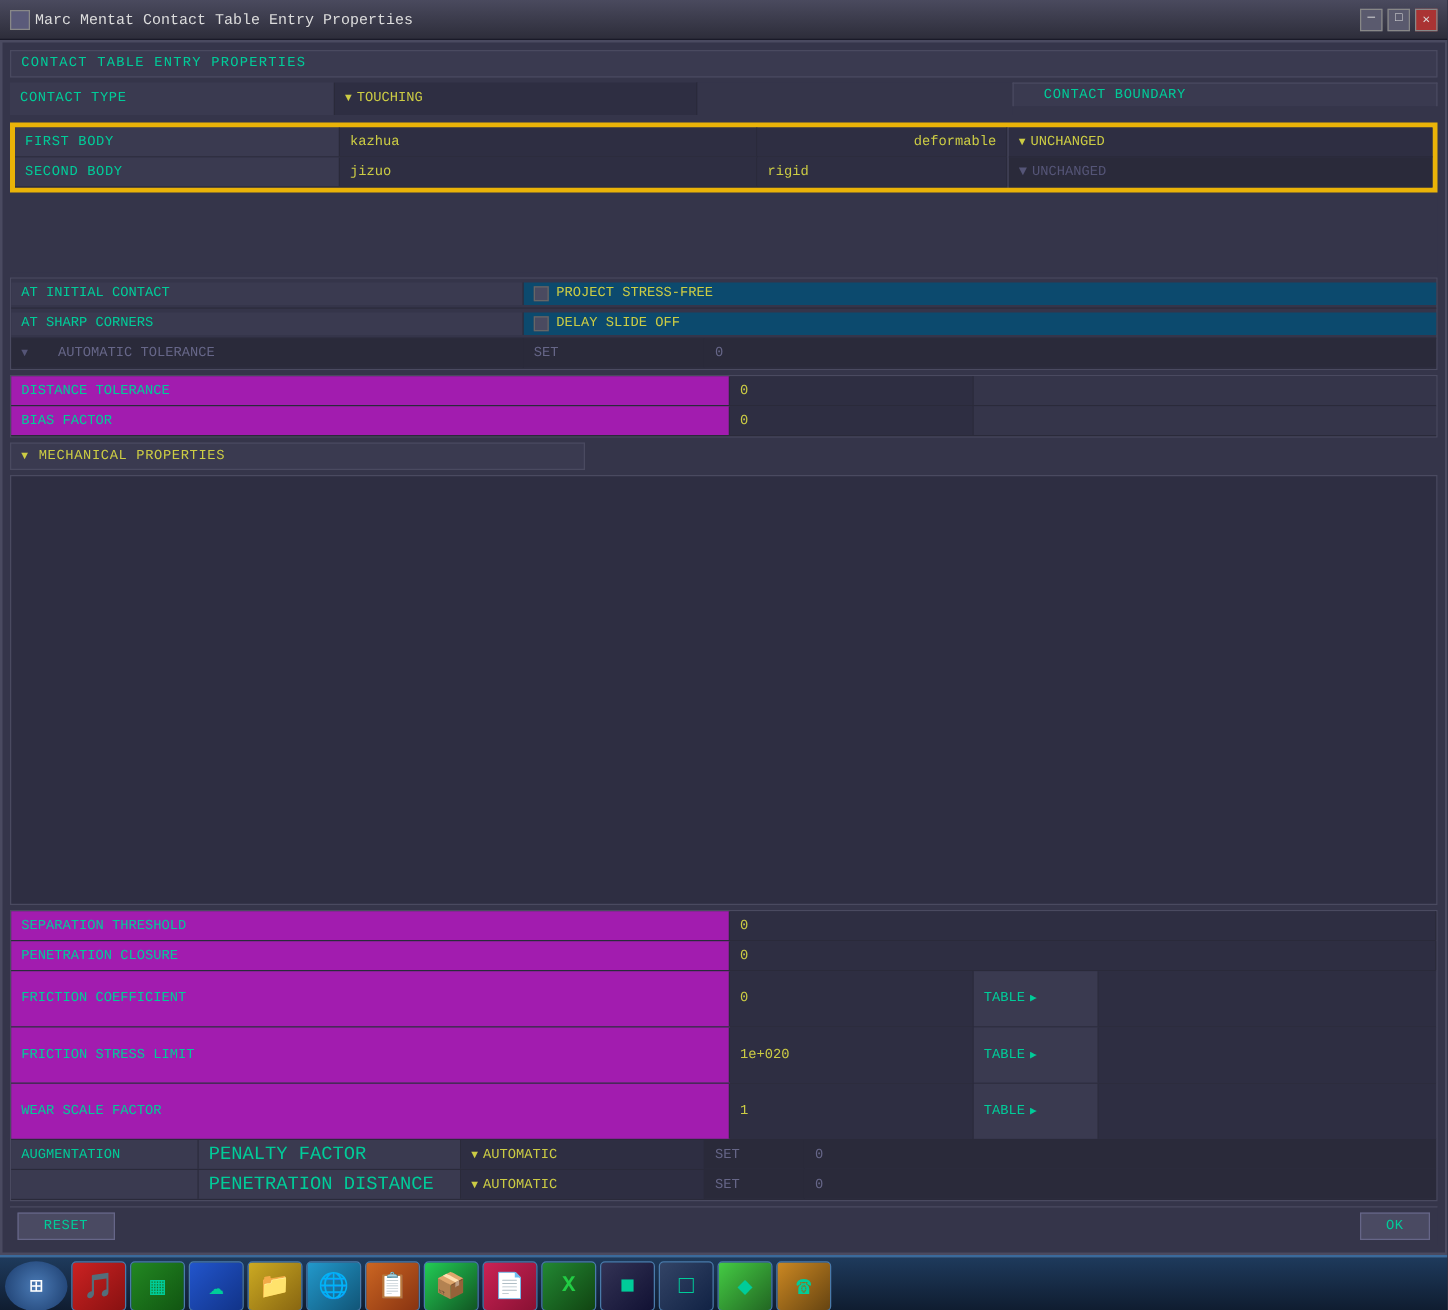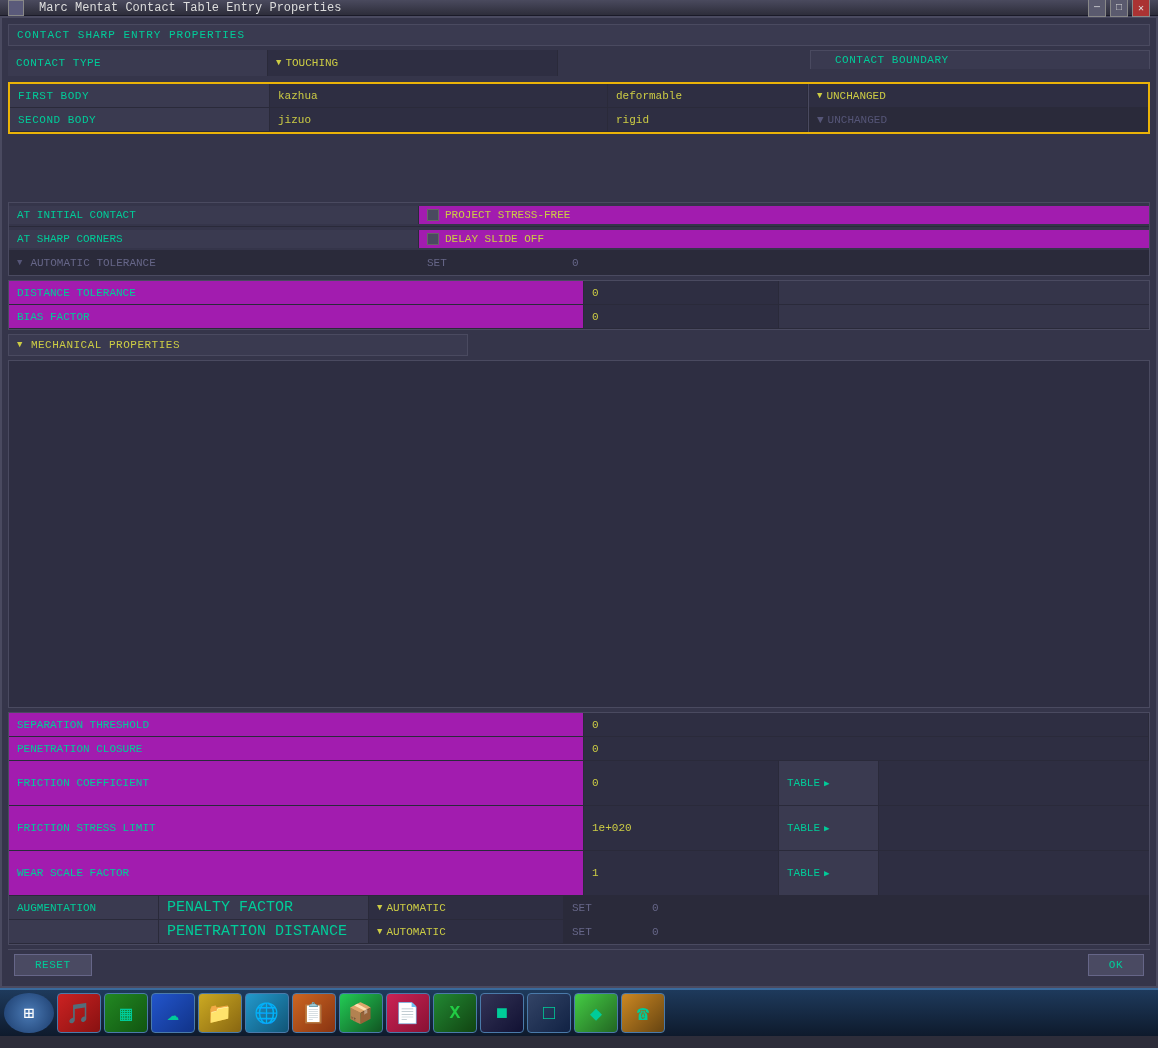--- a/index.html
+++ b/index.html
@@ -9,26 +9,26 @@
       color: #00cc99;
       font-size: 11px;
       width: 1158px;
       height: 1048px;
       overflow: hidden;
     }
 
     
     .title-bar {
       background: linear-gradient(to bottom, #4a4a5e, #2d2d3a);
-      height: 16px;
+      height: 32px;
       display: flex;
       align-items: center;
       padding: 0 8px;
       border-bottom: 1px solid #1a1a28;
-      gap: 15px;
+      gap: 4px;
     }
     .title-bar-icon {
       width: 16px; height: 16px;
       background: #5a5a7a;
       border: 1px solid #888;
     }
     .title-bar-text {
       color: #ddd;
       font-size: 12px;
       flex: 1;
@@ -136,21 +136,21 @@
       background: #3a3a50;
       padding: 3px 8px;
       color: #00cc99;
       font-size: 11px;
       min-width: 410px;
       display: flex;
       align-items: center;
       border-right: 1px solid #2a2a3a;
     }
     .checkbox-value-cell {
-      background: #a21caf;
+      background: #0c4a6e;
       padding: 3px 8px;
       color: #cccc44;
       display: flex;
       align-items: center;
       flex: 1;
       gap: 6px;
     }
     .cb-box {
       width: 12px; height: 12px;
       background: #4a4a60;
@@ -385,51 +385,51 @@
   <div class="title-bar-buttons">
     <div class="title-btn">─</div>
     <div class="title-btn">□</div>
     <div class="title-btn close">✕</div>
   </div>
 </div>
 
 <div class="main-window">
 
   <div class="section-header">
-    <span>CONTACT SHARP ENTRY PROPERTIES</span>
+    <span>CONTACT TABLE ENTRY PROPERTIES</span>
   </div>
 
   <div class="contact-type-row">
     <div class="label-cell" style="min-width:260px;">
       <span>CONTACT TYPE</span>
     </div>
     <div class="value-cell dropdown" style="min-width:290px; max-width:290px;">
       <span class="dropdown-arrow">▼</span>
       <span>TOUCHING</span>
     </div>
     <div style="flex:1; background:#35354a;"></div>
 
     <div style="display:flex; flex-direction:column; min-width:340px;">
       <div class="contact-boundary-header">
         <span>CONTACT BOUNDARY</span>
       </div>
     </div>
   </div>
 
-  <div style="display:flex; flex-direction:row; border:2px solid #eab308;">
+  <div style="display:flex; flex-direction:row; border:4px solid #eab308;">
     <div style="flex:1; display:flex; flex-direction:column;">
 
       <div class="body-row">
         <div class="label-cell">
           <span>FIRST BODY</span>
         </div>
         <div class="value-cell">
           <span>kazhua</span>
         </div>
-        <div class="value-cell" style="min-width:200px; max-width:200px;">
+        <div class="value-cell" style="min-width:200px; max-width:200px;justify-content:flex-end;">
           <span>deformable</span>
         </div>
       </div>
 
       <div class="body-row">
         <div class="label-cell">
           <span>SECOND BODY</span>
         </div>
         <div class="value-cell">
           <span>jizuo</span>
@@ -471,21 +471,21 @@
       </div>
       <div class="checkbox-value-cell">
         <div class="cb-box"></div>
         <span>DELAY SLIDE OFF</span>
       </div>
     </div>
 
     <div class="tolerance-row">
       <div class="tol-disabled-label">
         <span class="dropdown-arrow" style="color:#555577;">▼</span>
-        <span style="margin-left:4px;">AUTOMATIC TOLERANCE</span>
+        <span style="margin-left:20px;">AUTOMATIC TOLERANCE</span>
       </div>
       <div class="tol-set">
         <span>SET</span>
       </div>
       <div class="tol-val">
         <span>0</span>
       </div>
     </div>
   </div>
 

